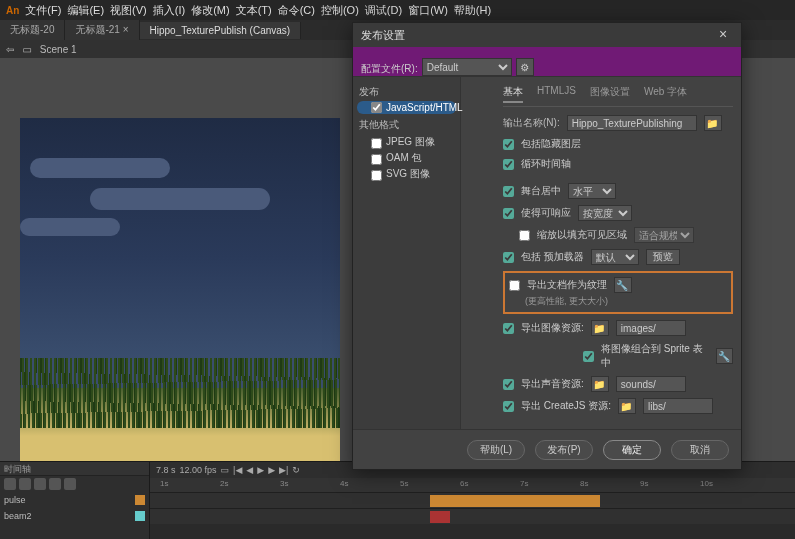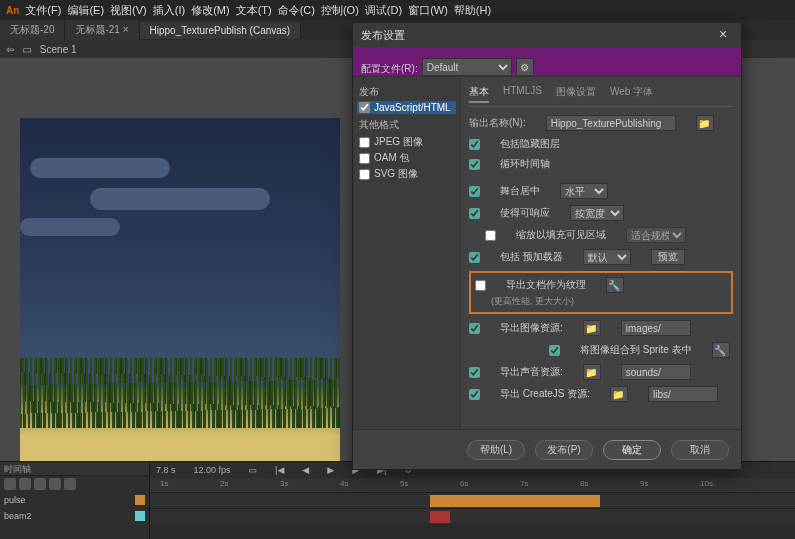--- a/index.html
+++ b/index.html
@@ -20,42 +20,42 @@
 .timeline { position:absolute; left:0; right:0; bottom:0; height:78px; background:#2a2a2a; border-top:1px solid #1a1a1a; display:flex; }
 .tl-left { width:150px; background:#2e2e2e; border-right:1px solid #1a1a1a; }
 .tl-left .hdr { height:14px; background:#333; border-bottom:1px solid #222; font-size:9px; padding:1px 4px; color:#999; }
 .tl-left .toolrow { height:16px; display:flex; gap:3px; padding:2px 4px; align-items:center; }
 .tl-left .toolrow i { width:12px; height:12px; background:#555; border-radius:2px; }
 .tl-left .layer { height:16px; display:flex; align-items:center; padding:0 4px; gap:0; font-size:9px; color:#bbb; }
 .tl-left .layer .swatch { width:10px; height:10px; }
 .tl-right { flex:1; position:relative; }
 .tl-ruler { height:14px; background:#333; position:relative; font-size:8px; color:#888; }
 .tl-ruler span { position:absolute; top:1px; }
-.tl-controls { height:16px; background:#2e2e2e; display:flex; gap:18px; padding:2px 6px; align-items:center; font-size:9px; color:#aaa; }
+.tl-controls { height:16px; background:#2e2e2e; display:flex; gap:4px; padding:2px 6px; align-items:center; font-size:9px; color:#aaa; }
 .tl-track { height:16px; background:#303030; position:relative; border-top:1px solid #1f1f1f; }
 .frameblock { position:absolute; top:2px; height:12px; background:#cc8833; }
 .frameblock.red { background:#aa3333; }
 
 .dialog { position:absolute; left:352px; top:22px; width:390px; height:448px; background:#424242; border:1px solid #222; box-shadow:0 4px 20px rgba(0,0,0,.5); }
 .dialog .titlebar { height:24px; background:#3a3a3a; display:flex; align-items:center; justify-content:space-between; padding:0 8px; color:#ddd; font-size:11px; }
 .dialog .closebtn { width:14px; height:14px; color:#ccc; font-size:14px; line-height:12px; cursor:pointer; }
 .dialog .cfgrow { height:30px; background:#701a75; display:flex; align-items:flex-end; padding:0 8px; gap:4px; border-bottom:1px solid #333; font-size:10px; }
 .dialog .cfgrow select { background:#555; border:1px solid #333; color:#ccc; font-size:10px; height:18px; width:90px; }
 .dialog .cfgrow .gear { width:18px; height:18px; background:#555; border:1px solid #333; display:flex; align-items:center; justify-content:center; }
 .dialog .body { display:flex; height:352px; }
 .dialog .leftcol { width:108px; background:#3c3c3c; border-right:1px solid #333; padding:4px; font-size:10px; color:#ccc; }
 .dialog .leftcol .sectlabel { color:#bbb; margin:4px 0 2px 2px; }
-.dialog .leftcol .row { display:flex; align-items:center; gap:4px; padding:1px 2px; }
+.dialog .leftcol .row { display:flex; align-items:flex-end; gap:4px; padding:1px 14px;border-radius:6px; }
 .dialog .leftcol .row.sel { background:#2b5b8a; color:#fff; }
 .dialog .leftcol input[type=checkbox]{ width:11px; height:11px; accent-color:#888; }
-.dialog .rightcol { flex:1; padding:8px 8px 4px 8px; font-size:10px; color:#ccc; overflow:hidden; }
+.dialog .rightcol { flex:1; padding:8px 8px 4px 8px; font-size:10px; color:#ccc; overflow:hidden;margin-left:34px; }
 .dialog .tabs { display:flex; gap:14px; border-bottom:1px solid #555; padding-bottom:3px; margin-bottom:8px; }
 .dialog .tabs span { color:#999; font-size:10px; }
 .dialog .tabs span.on { color:#ddd; border-bottom:2px solid #888; padding-bottom:2px; }
-.dialog .field { display:flex; align-items:center; gap:20px; margin-bottom:6px; }
+.dialog .field { display:flex; align-items:center; gap:7px; margin-bottom:6px; }
 .dialog .field label { color:#bbb; }
 .dialog .field input[type=text]{ background:#555; border:1px solid #333; color:#ccc; height:16px; font-size:10px; padding:0 4px; }
 .dialog .field input[type=checkbox]{ width:11px; height:11px; accent-color:#5a9; }
 .dialog .field select { background:#555; border:1px solid #333; color:#ccc; height:16px; font-size:10px; }
 .dialog .iconbtn { width:18px; height:16px; background:#555; border:1px solid #333; display:inline-flex; align-items:center; justify-content:center; }
 .dialog .highlight { border:2px solid #cc7733; padding:4px; margin:6px 0; }
 .dialog .dimnote { color:#999; font-size:9px; margin-left:16px; }
 .dialog .footer { height:40px; display:flex; align-items:center; justify-content:flex-end; gap:10px; padding:0 12px; border-top:1px solid #333; }
 .dialog .footer button { background:#4a4a4a; border:1px solid #666; border-radius:11px; color:#ccc; font-size:10px; height:20px; width:58px; }
 .dialog .footer button.primary { border-color:#888; color:#eee; }

